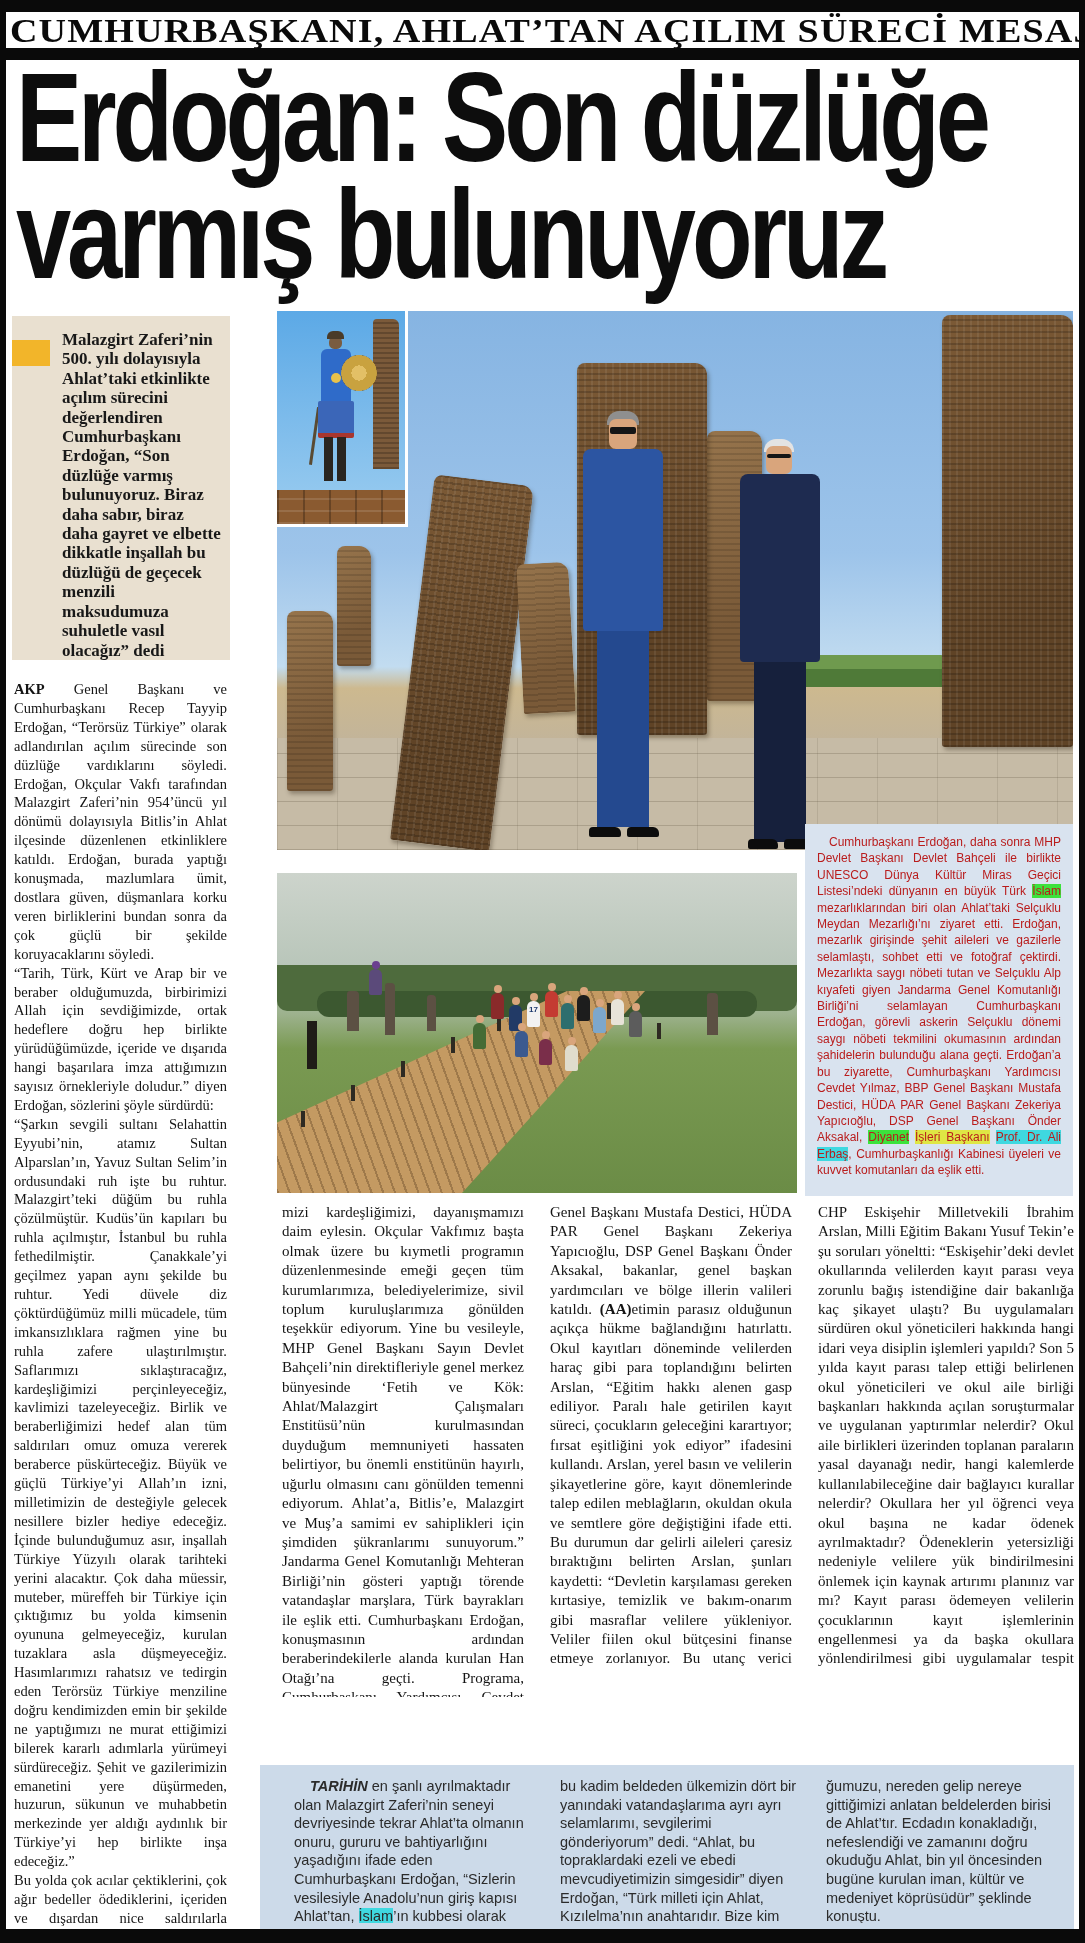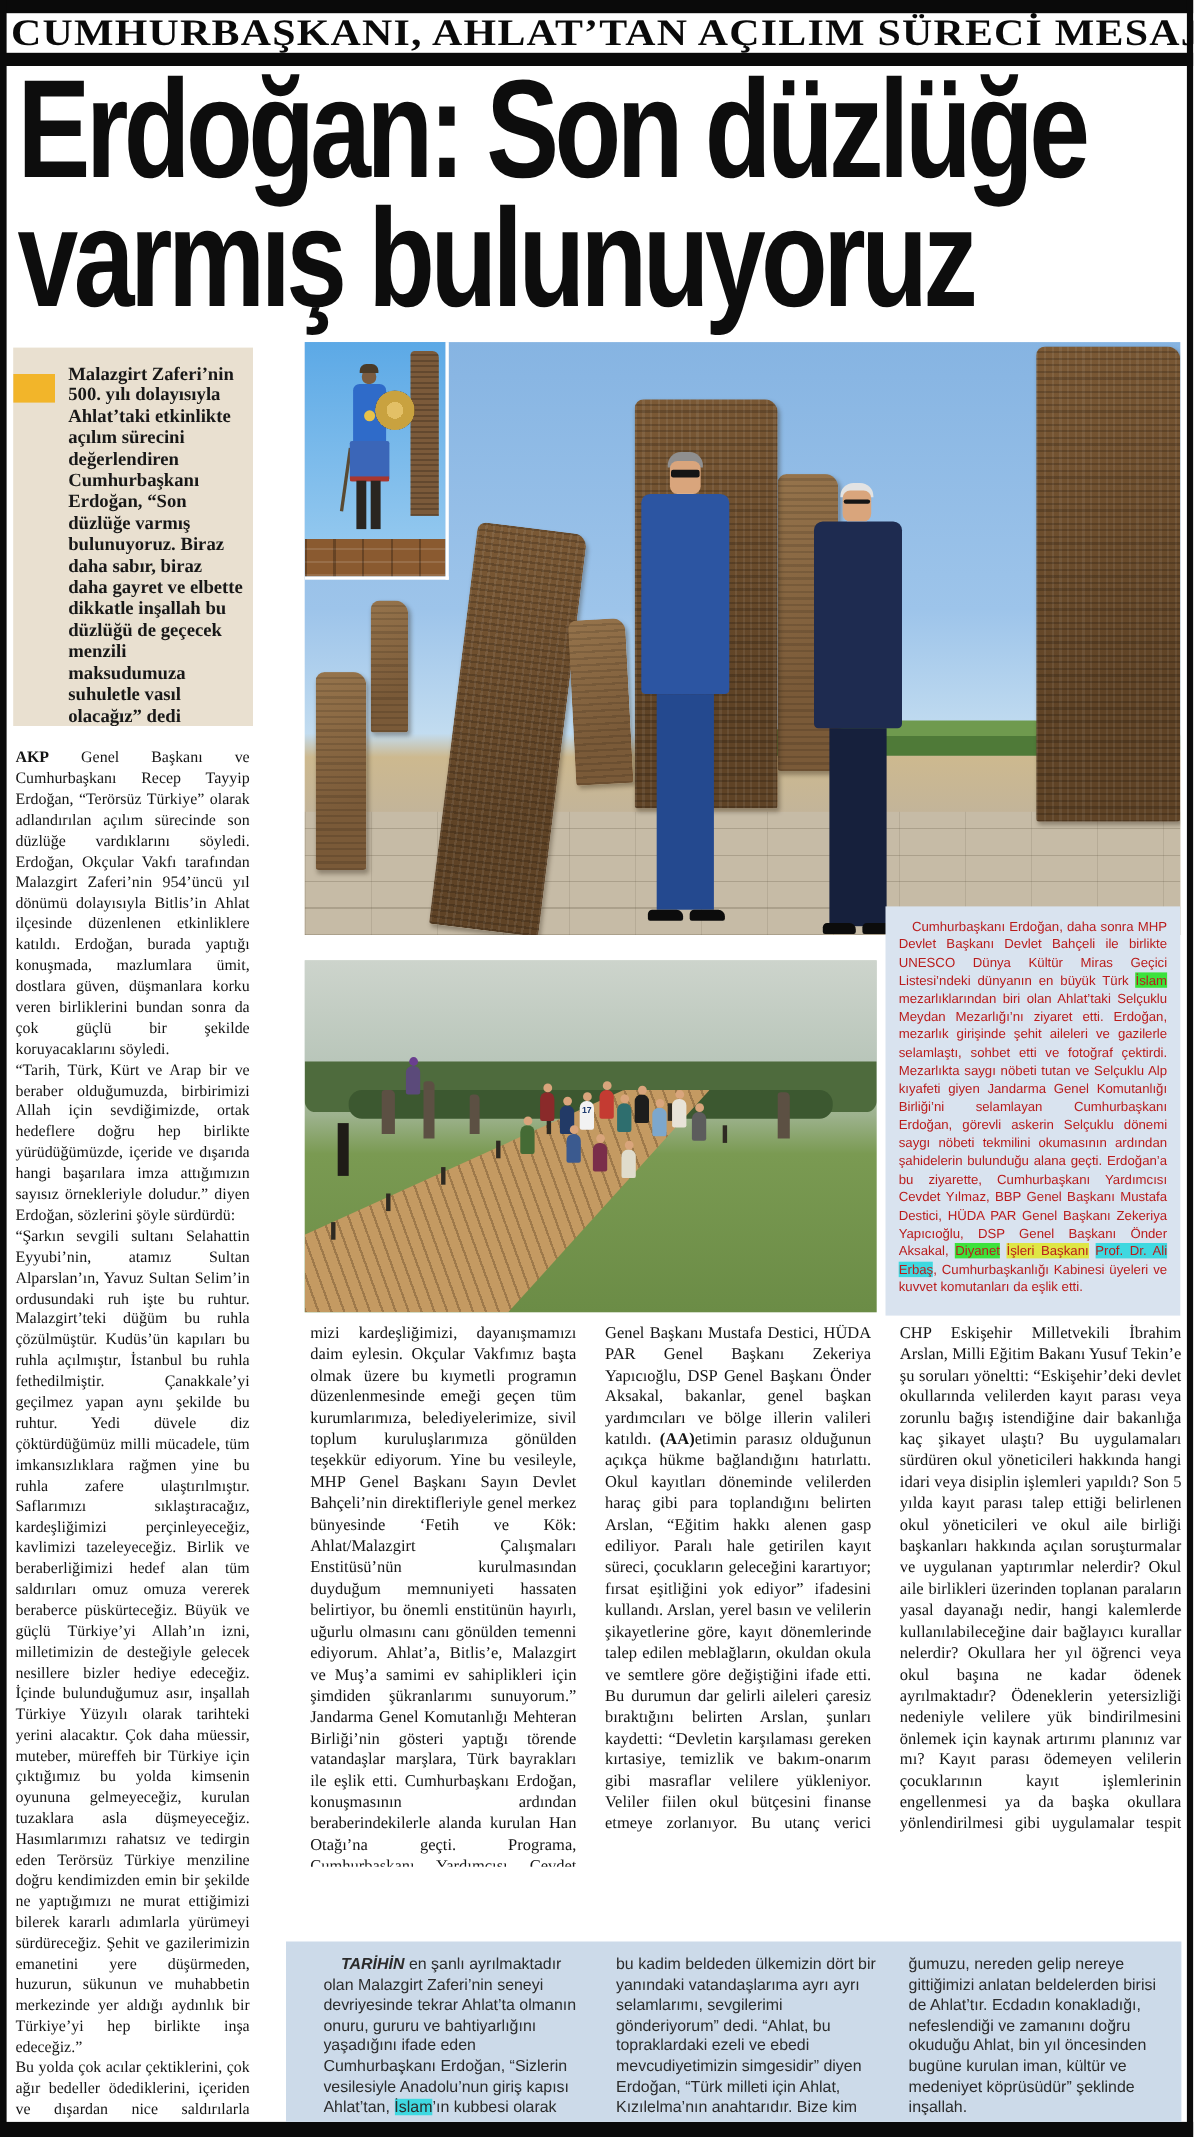--- a/index.html
+++ b/index.html
@@ -261,16 +261,16 @@
   </div>
 
   <div class="bpanel">
     <div class="bcol bcolA">
       <p><b class="blead">TARİHİN</b><span> en şanlı ayrılmaktadır olan Malazgirt Zaferi’nin seneyi devriyesinde tekrar Ahlat’ta olmanın onuru, gururu ve bahtiyarlığını yaşadığını ifade eden Cumhurbaşkanı Erdoğan, “Sizlerin vesilesiyle Anadolu’nun giriş kapısı Ahlat’tan, </span><span class="hl-cyan">İslam</span><span>’ın kubbesi olarak zikredilen</span></p>
     </div>
     <div class="bcol bcolB">
       <p>bu kadim beldeden ülkemizin dört bir yanındaki vatandaşlarıma ayrı ayrı selamlarımı, sevgilerimi gönderiyorum” dedi. “Ahlat, bu topraklardaki ezeli ve ebedi mevcudiyetimizin simgesidir” diyen Erdoğan, “Türk milleti için Ahlat, Kızılelma’nın anahtarıdır. Bize kim oldu-</p>
     </div>
     <div class="bcol bcolC">
-      <p>ğumuzu, nereden gelip nereye gittiğimizi anlatan beldelerden birisi de Ahlat’tır. Ecdadın konakladığı, nefeslendiği ve zamanını doğru okuduğu Ahlat, bin yıl öncesinden bugüne kurulan iman, kültür ve medeniyet köprüsüdür” şeklinde inşallah.</p>
+      <p>ğumuzu, nereden gelip nereye gittiğimizi anlatan beldelerden birisi de Ahlat’tır. Ecdadın konakladığı, nefeslendiği ve zamanını doğru okuduğu Ahlat, bin yıl öncesinden bugüne kurulan iman, kültür ve medeniyet köprüsüdür” şeklinde konuştu.</p>
     </div>
   </div>
 </div>
 
 </body></html>

